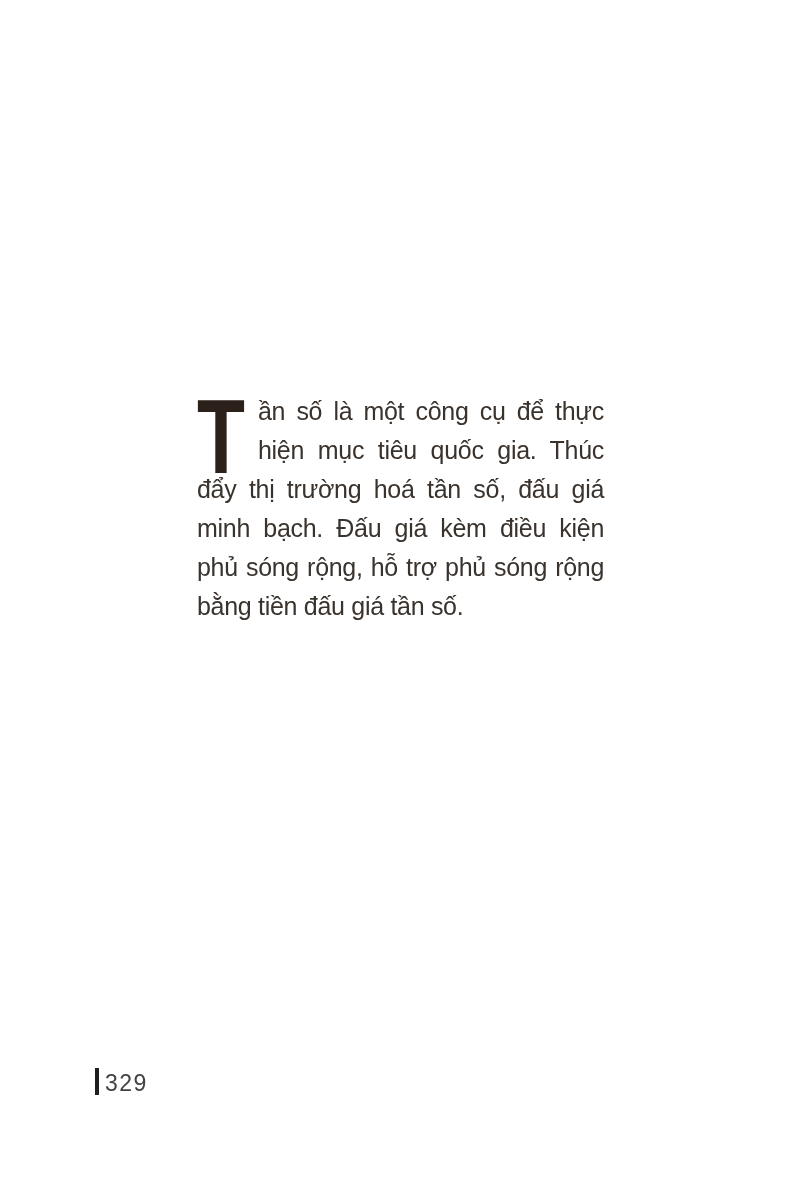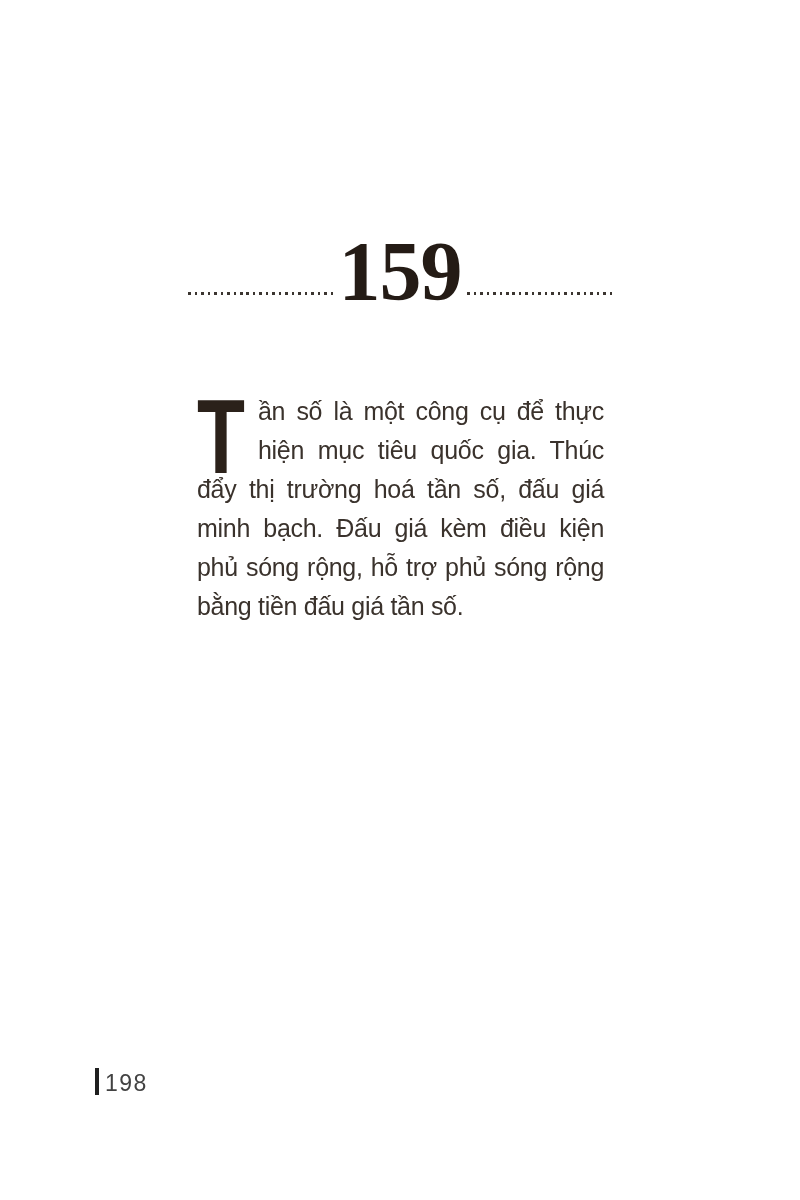--- a/index.html
+++ b/index.html
@@ -91,26 +91,21 @@
     letter-spacing: 1.5px;
     line-height: 1;
     padding-top: 4px;
   }
 </style>
 </head>
 <body>
 
 <div class="page">
 
-  <div class="chapter-heading">
-    <span class="dot-line left"></span>
-    <span class="chapter-number">159</span>
-    <span class="dot-line right"></span>
-  </div>
 
   <p class="body-paragraph"><span class="drop-cap">T</span><span>ần số là một công cụ để thực hiện mục tiêu quốc gia. Thúc đẩy thị trường hoá tần số, đấu giá minh bạch. Đấu giá kèm điều kiện phủ sóng rộng, hỗ trợ phủ sóng rộng bằng tiền đấu giá tần số.</span></p>
 
   <div class="page-footer">
     <span class="footer-bar"></span>
-    <span class="footer-page-number">198</span>
+    <span class="footer-page-number">329</span>
   </div>
 
 </div>
 
 </body></html>

